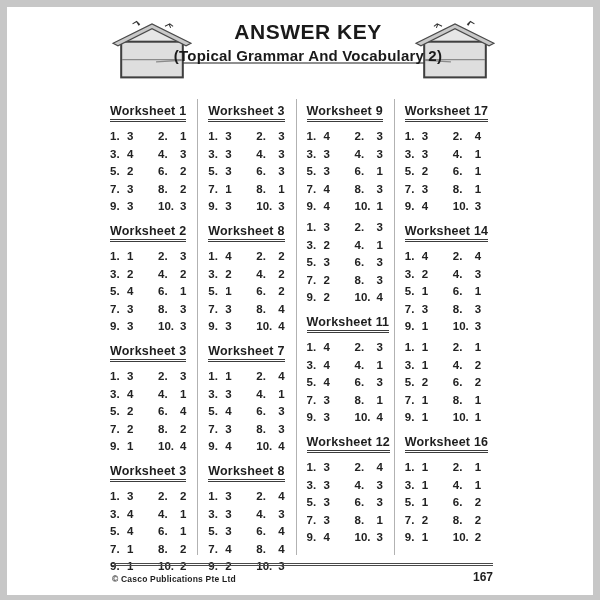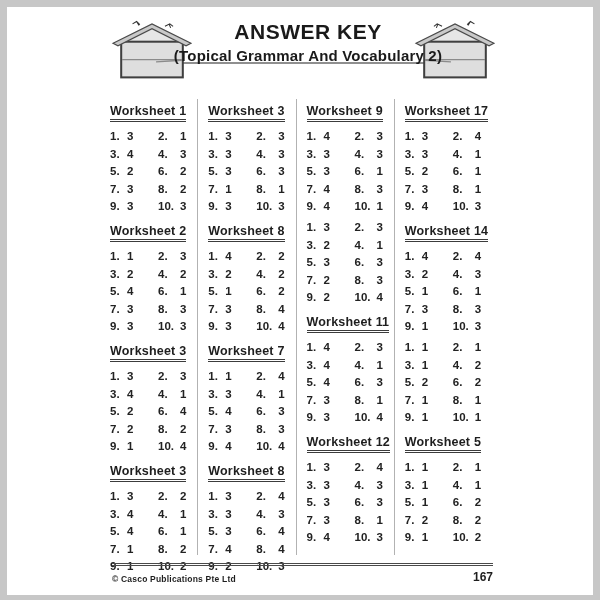--- a/index.html
+++ b/index.html
@@ -663,21 +663,21 @@
               <div class="ws-row">
                 <span class="q">9.</span>
                 <span class="a">1</span>
                 <span class="q">10.</span>
                 <span class="a">1</span>
               </div>
             </div>
   </section>
 
   <section class="ws">
-    <h3 class="ws-title">Worksheet 5</h3>
+    <h3 class="ws-title">Worksheet 16</h3>
     <div class="ws-rows">
               <div class="ws-row">
                 <span class="q">1.</span>
                 <span class="a">1</span>
                 <span class="q">2.</span>
                 <span class="a">1</span>
               </div>
               <div class="ws-row">
                 <span class="q">3.</span>
                 <span class="a">1</span>

